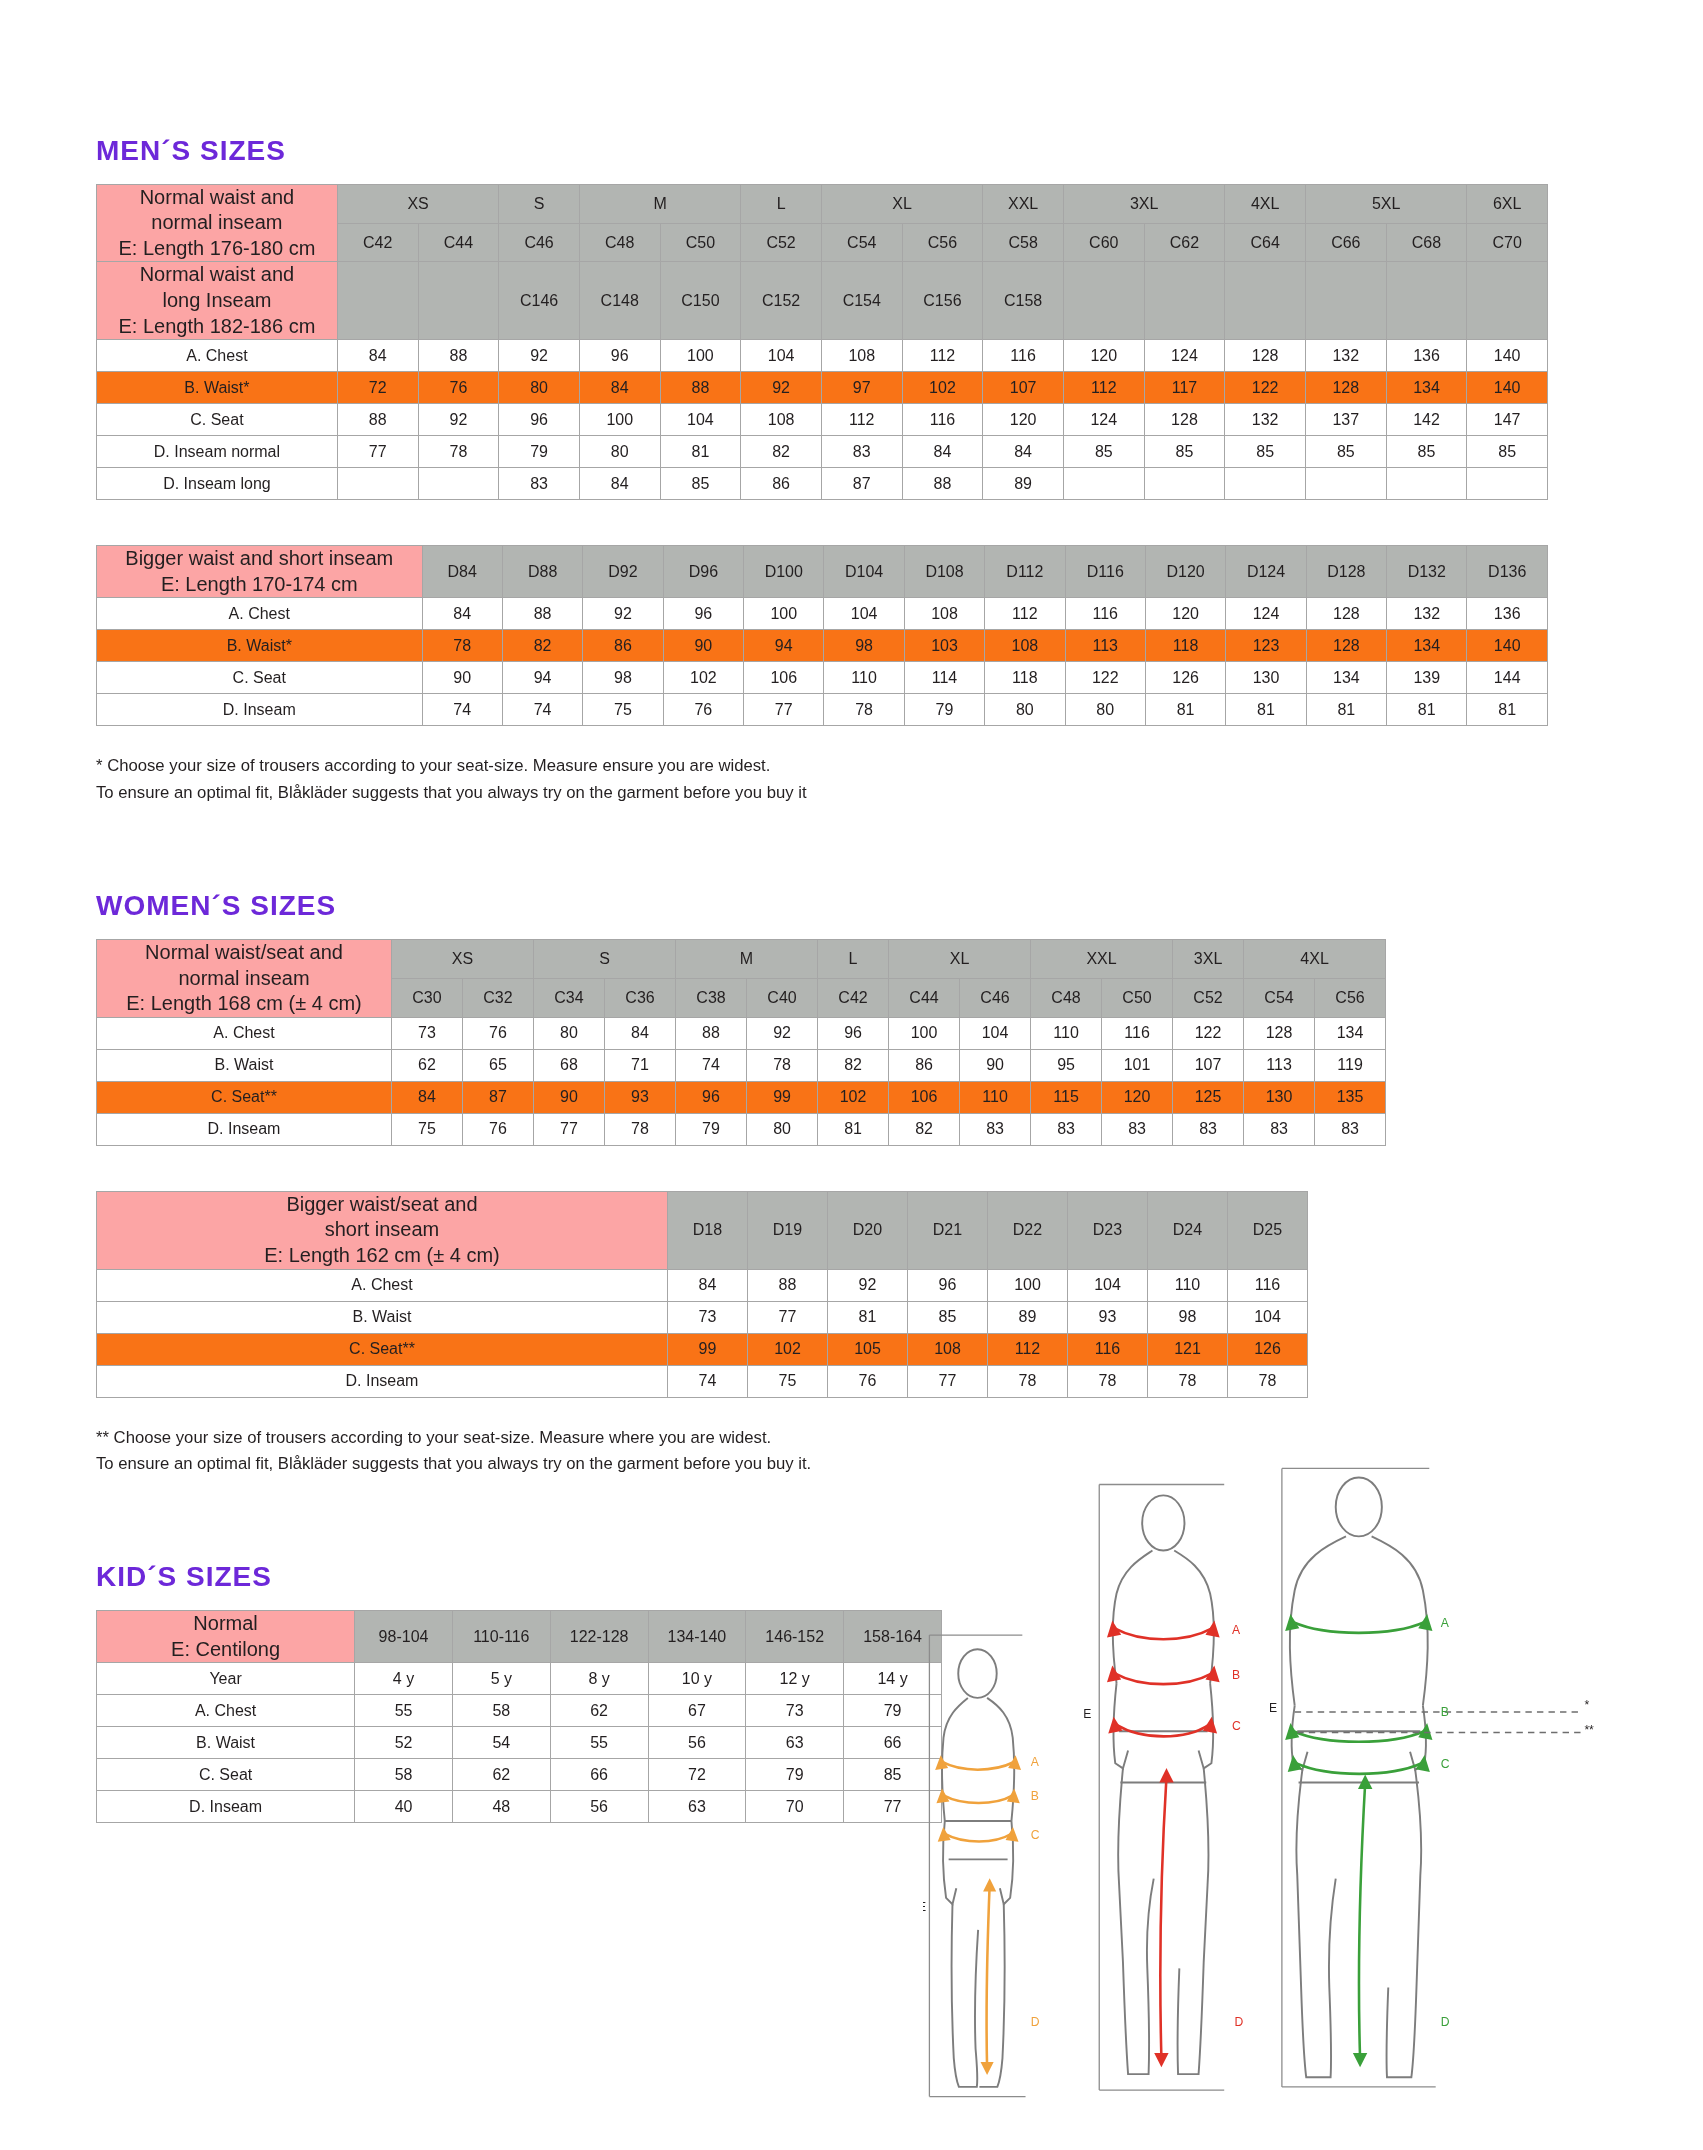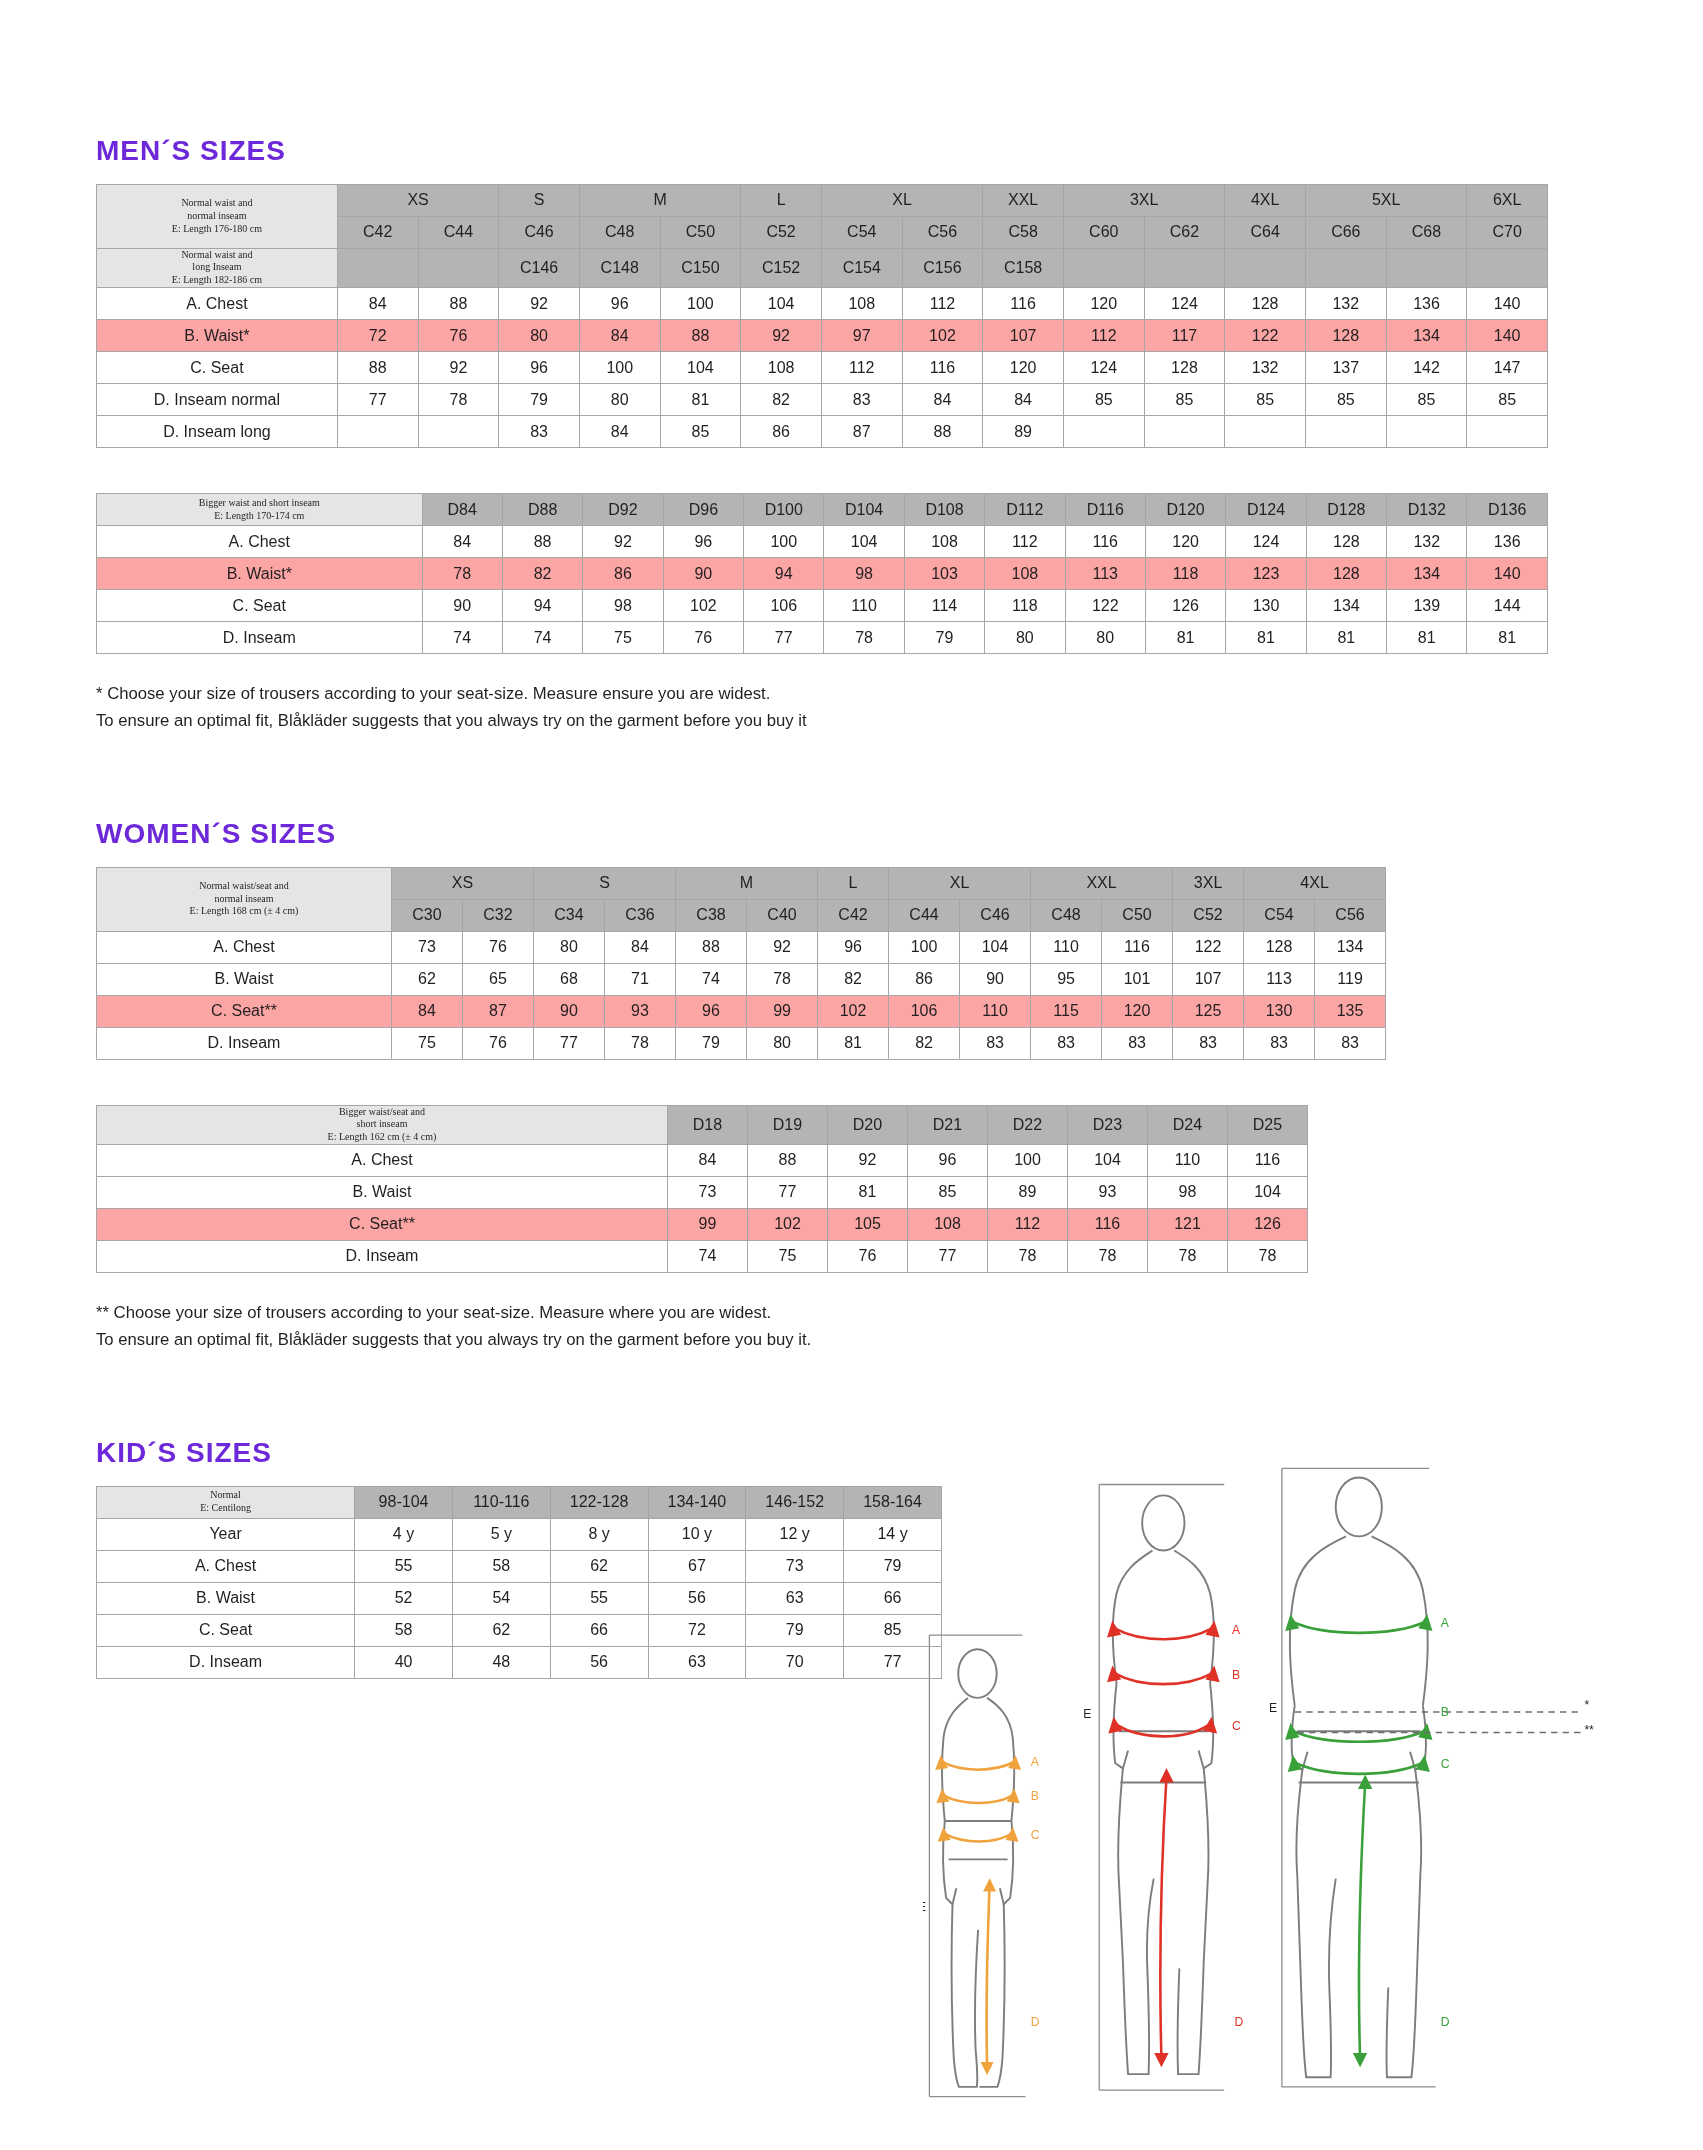--- a/index.html
+++ b/index.html
@@ -44,37 +44,36 @@
     text-align: center;
     vertical-align: middle;
     font-weight: normal;
     padding: 0;
     height: 31px;
   }
   td.hdr {
     background: #b2b5b2;
   }
   td.hdr-left {
-    background: #e5e5e5;
+    background: #fca5a5;
     text-align: left;
     padding: 6.4px 10.3px;
     line-height: 1.28;
-    font-size: 10px;
-    font-family: Liberation Serif, serif;
+    font-size: 20px;
   }
   td.rowlabel {
     text-align: left;
     padding-left: 5.1px;
     border-left: none;
     border-right: none;
     border-top: none;
     border-bottom: 1.3px solid #d8d8d8;
   }
   tr.shaded td {
-    background: #fca5a5;
+    background: #f97316;
   }
   td.blank {
     border: none;
     background: #ffffff;
   }
   .note {
     font-size: 16.7px;
     line-height: 1.6;
     margin: 0;
     color: #231f20;

